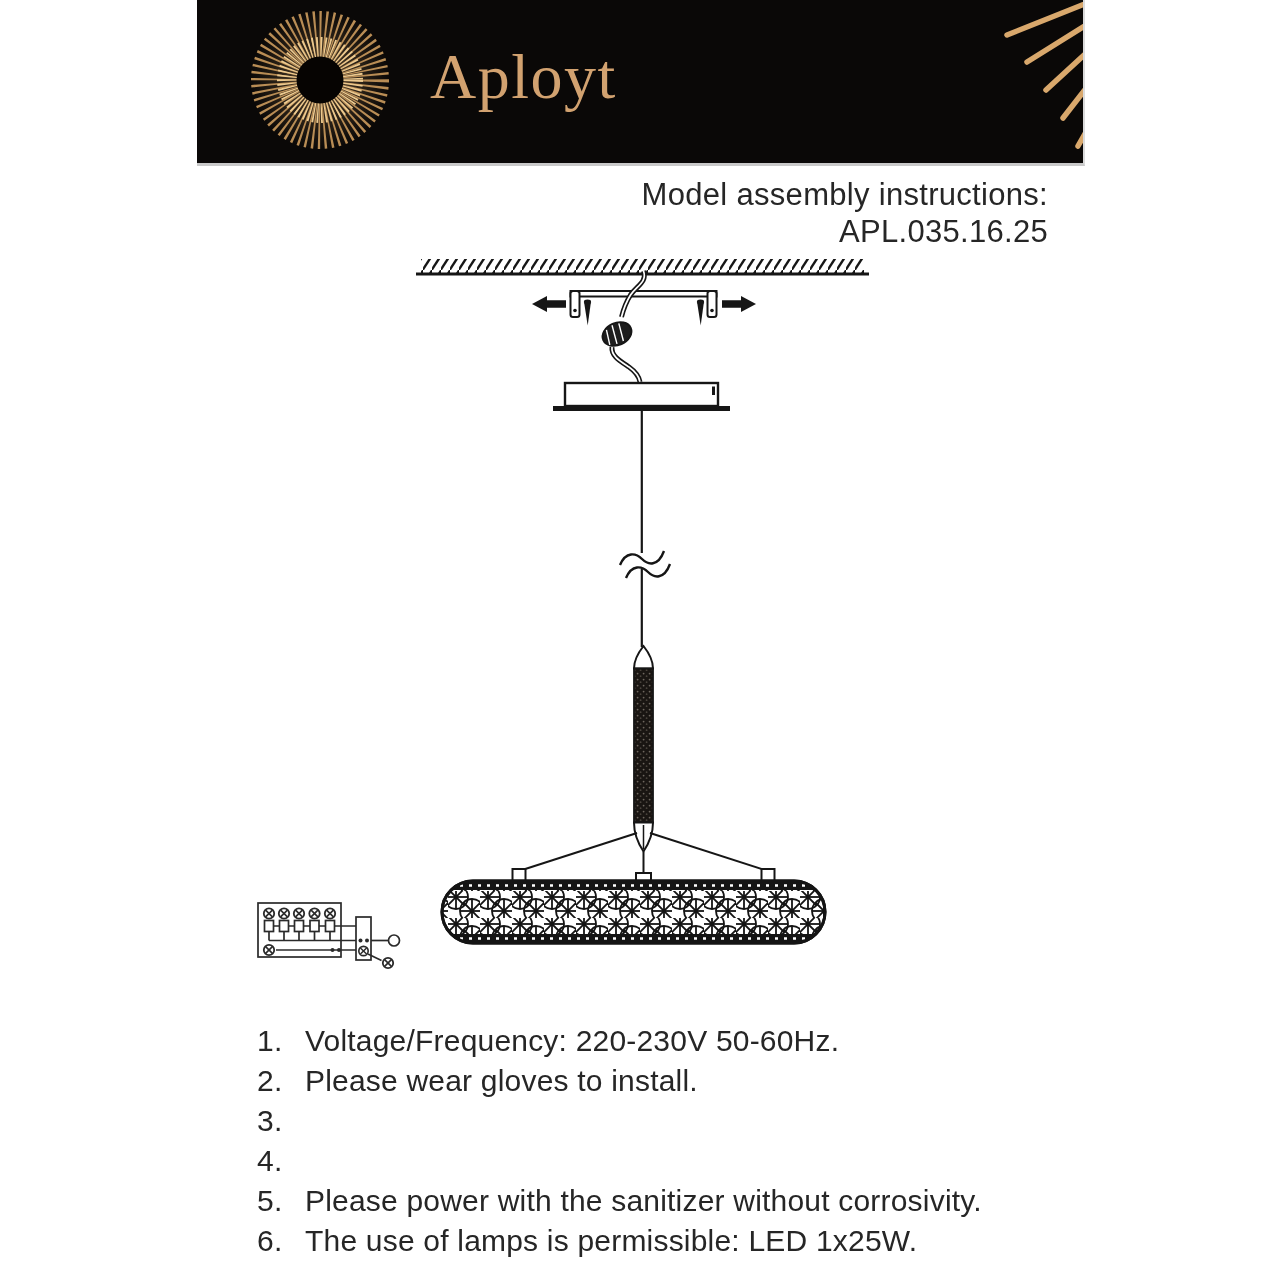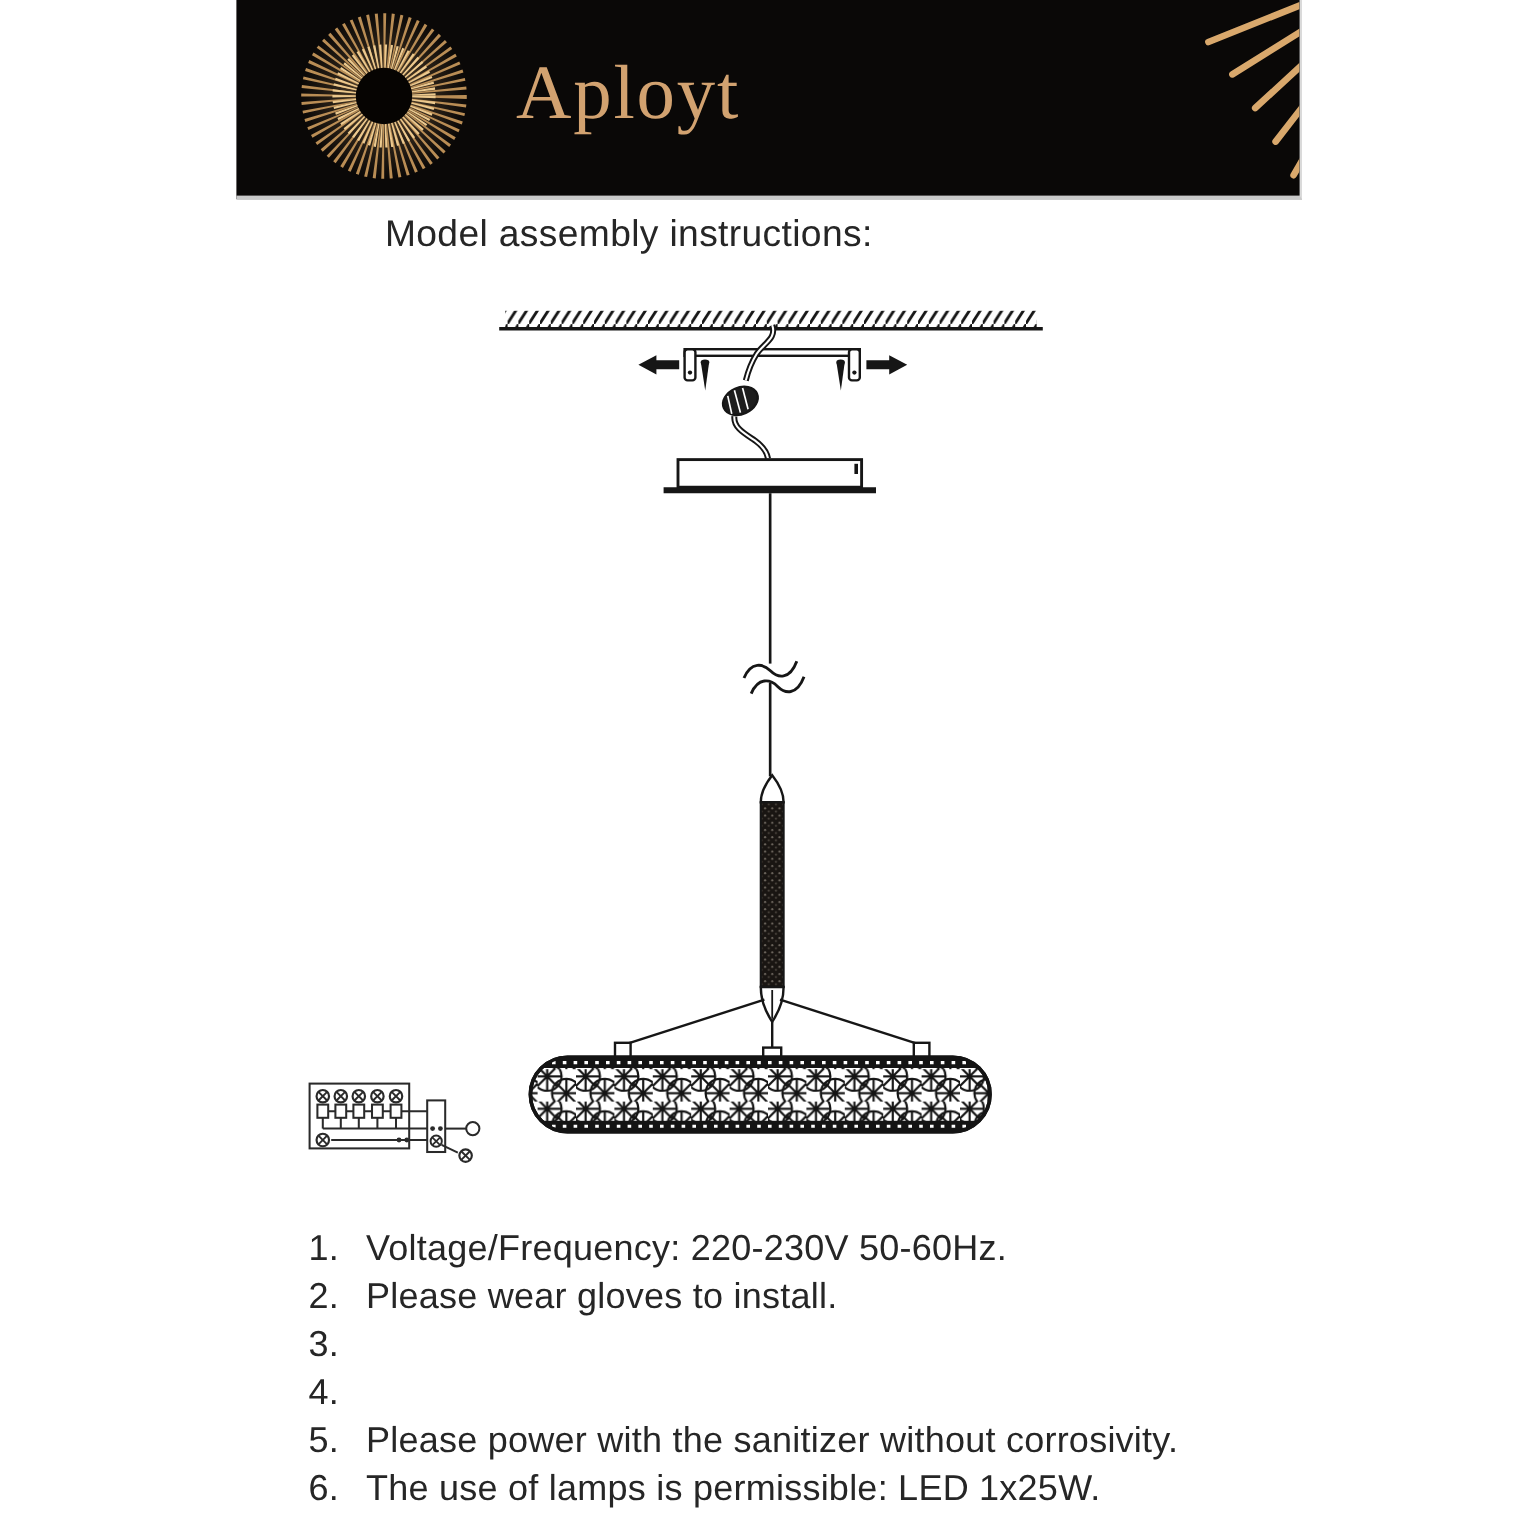--- a/index.html
+++ b/index.html
@@ -8,21 +8,21 @@
 
   
   .banner{position:absolute;left:197px;top:0;width:886px;height:163px;
           background:var(--banner-bg,#0a0807);overflow:hidden;
           border-bottom:3px solid #c9c9c9;border-right:2px solid #dadada;}
   .banner svg{position:absolute;left:0;top:0;}
   .brand{position:absolute;left:233px;top:40px;font-family:"Liberation Serif",serif;
          font-weight:400;font-size:64px;letter-spacing:1.5px;color:var(--gold,#d2a270);}
 
   
-  .title{position:absolute;left:0;top:176px;width:1048px;text-align:center;
+  .title{position:absolute;left:0;top:176px;width:1048px;text-align:right;
          font-size:31px;line-height:37px;color:var(--ink,#262626);letter-spacing:0.3px;}
 
   
   .diagram{position:absolute;left:0;top:250px;}
 
   
   .instructions{list-style:none;margin:0;padding:0;position:absolute;left:257px;top:1021px;
                 font-size:30px;line-height:40px;color:var(--ink,#262626);letter-spacing:0.2px;}
   .instructions li{display:flex;}
   .instructions .num{display:inline-block;width:48px;flex:0 0 48px;}
@@ -61,20 +61,21 @@
         <line x1="985" y1="-35" x2="921" y2="272"></line>
         <line x1="985" y1="-35" x2="926" y2="308"></line>
         <line x1="985" y1="-35" x2="930" y2="345"></line>
       </g>
     </svg>
     <span class="brand">Aployt</span>
   </div>
 
   <div class="title">
     <div>Model assembly instructions:</div>
+    <div>APL.035.16.25</div>
   </div>
 
   <svg class="diagram" width="1280" height="740" viewBox="0 250 1280 740">
     <defs>
       <pattern id="hatch" width="9" height="15" patternUnits="userSpaceOnUse">
         <line x1="-1" y1="16" x2="10" y2="-1" stroke="#161616" stroke-width="2.4"></line>
       </pattern>
       <pattern id="crystal" width="32" height="27" patternUnits="userSpaceOnUse">
         <g stroke="#141414" stroke-width="1.8" fill="none">
           <circle cx="8" cy="6" r="12"></circle>

